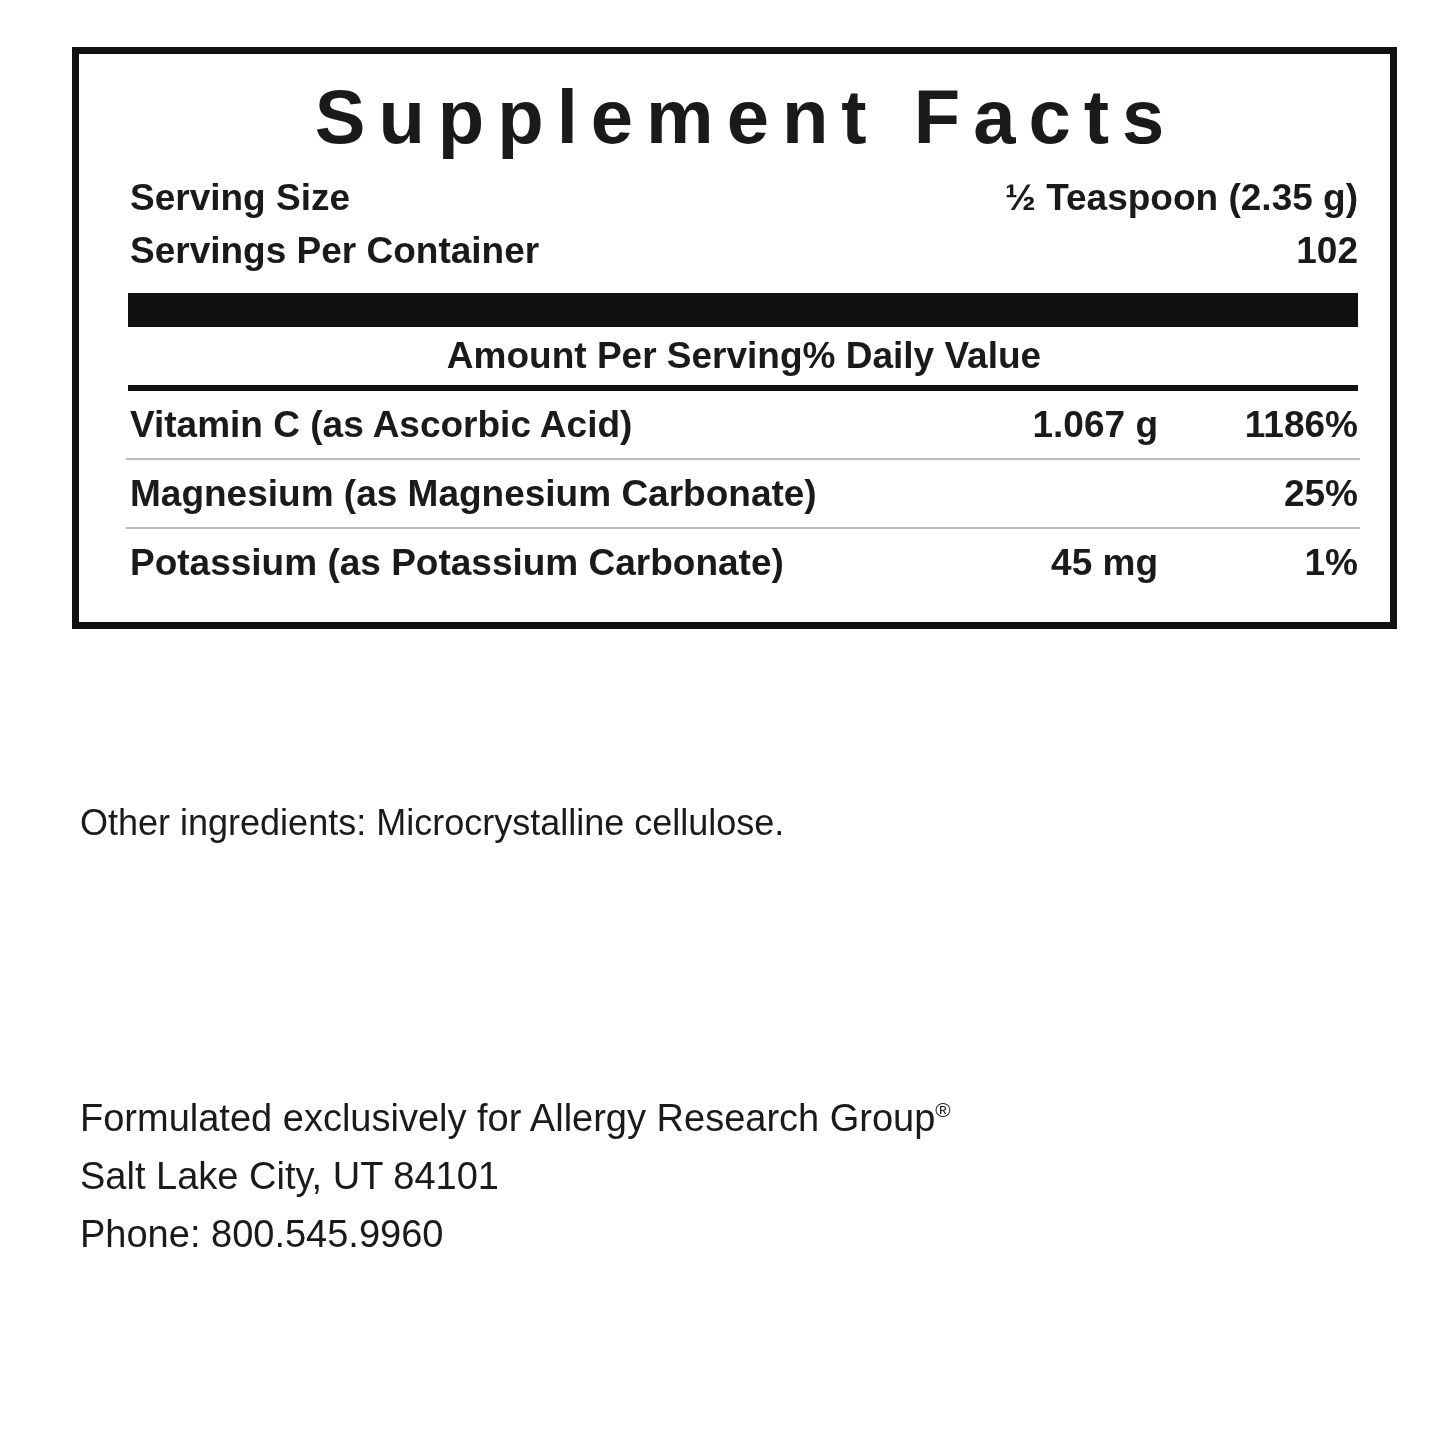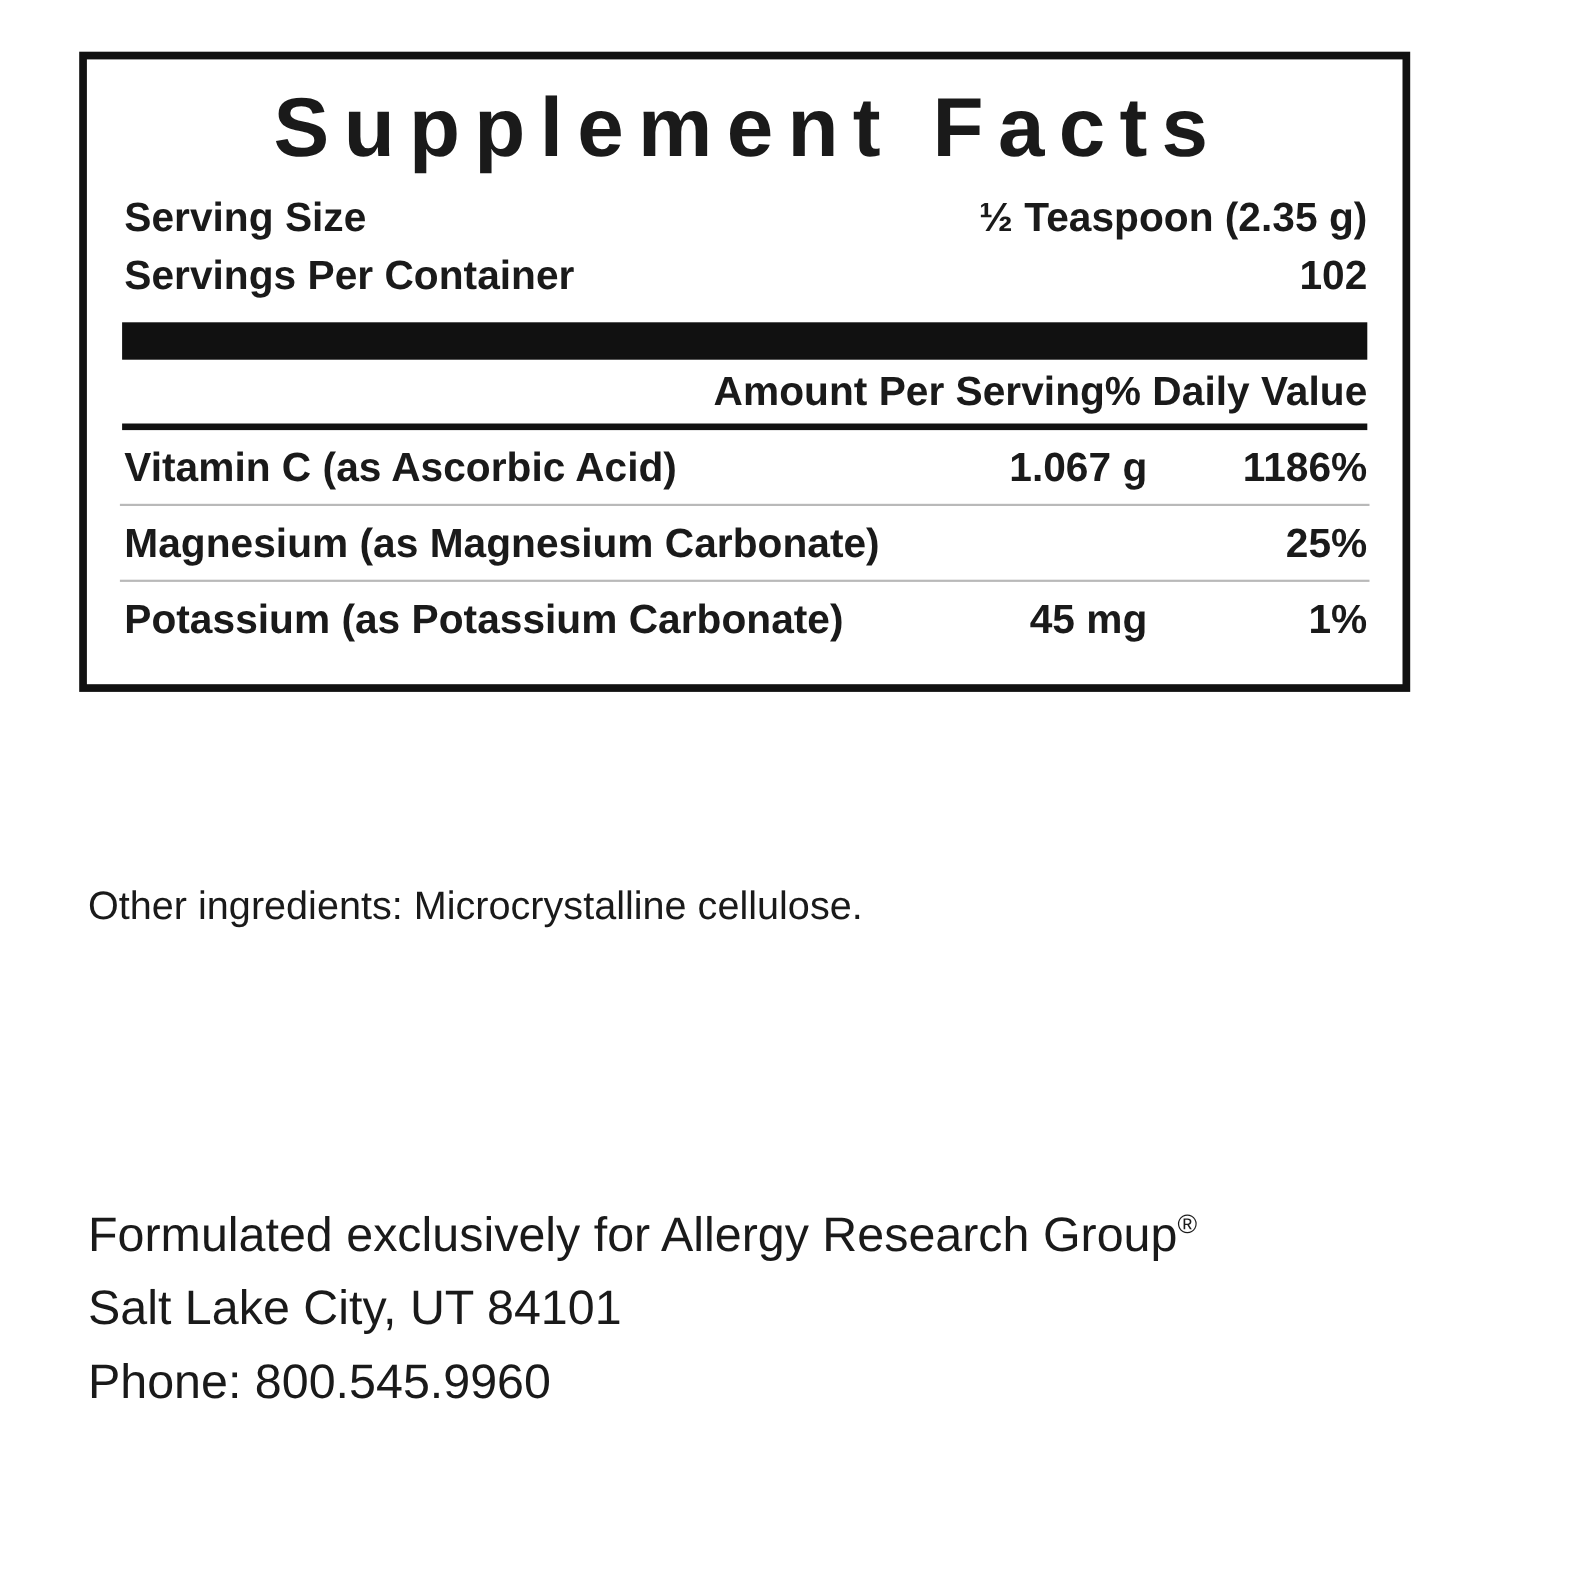--- a/index.html
+++ b/index.html
@@ -13,25 +13,25 @@
     font-family: "Liberation Sans", sans-serif;
     color: #1a1a1a;
     position: relative;
     overflow: hidden;
   }
 
   .panel {
     position: absolute;
     left: 72px;
     top: 47px;
-    width: 1210px;
+    width: 1325px;
     box-sizing: border-box;
     border: 7px solid #111111;
     background: #ffffff;
-    padding: 18px 30px 26px 30px;
+    padding: 18px 30px 26px 47px;
   }
 
   .sf-title {
     font-size: 76px;
     font-weight: bold;
     letter-spacing: 13px;
     line-height: 1.08;
     text-align: center;
     white-space: nowrap;
     margin: 4px 0 14px 0;
@@ -51,21 +51,21 @@
   .serving-value { white-space: nowrap; }
 
   .thick-bar {
     height: 34px;
     background: #111111;
     margin: 16px 2px 0 2px;
   }
 
   .aps-row {
     display: flex;
-    justify-content: flex-end;
+    justify-content: center;
     align-items: baseline;
     font-size: 37px;
     font-weight: bold;
     padding: 8px 2px 8px 4px;
   }
 
   .rule-medium {
     height: 6px;
     background: #111111;
     margin: 0 2px;
@@ -99,21 +99,21 @@
     left: 80px;
     top: 800px;
     font-size: 36px;
     line-height: 1.3;
   }
 
   .footer {
     position: absolute;
     left: 80px;
     top: 1090px;
-    font-size: 44px;
+    font-size: 38px;
     line-height: 1.52;
   }
   .footer div { white-space: nowrap; }
   .sup {
     font-size: 0.55em;
     vertical-align: super;
   }
 </style>
 </head>
 <body>

